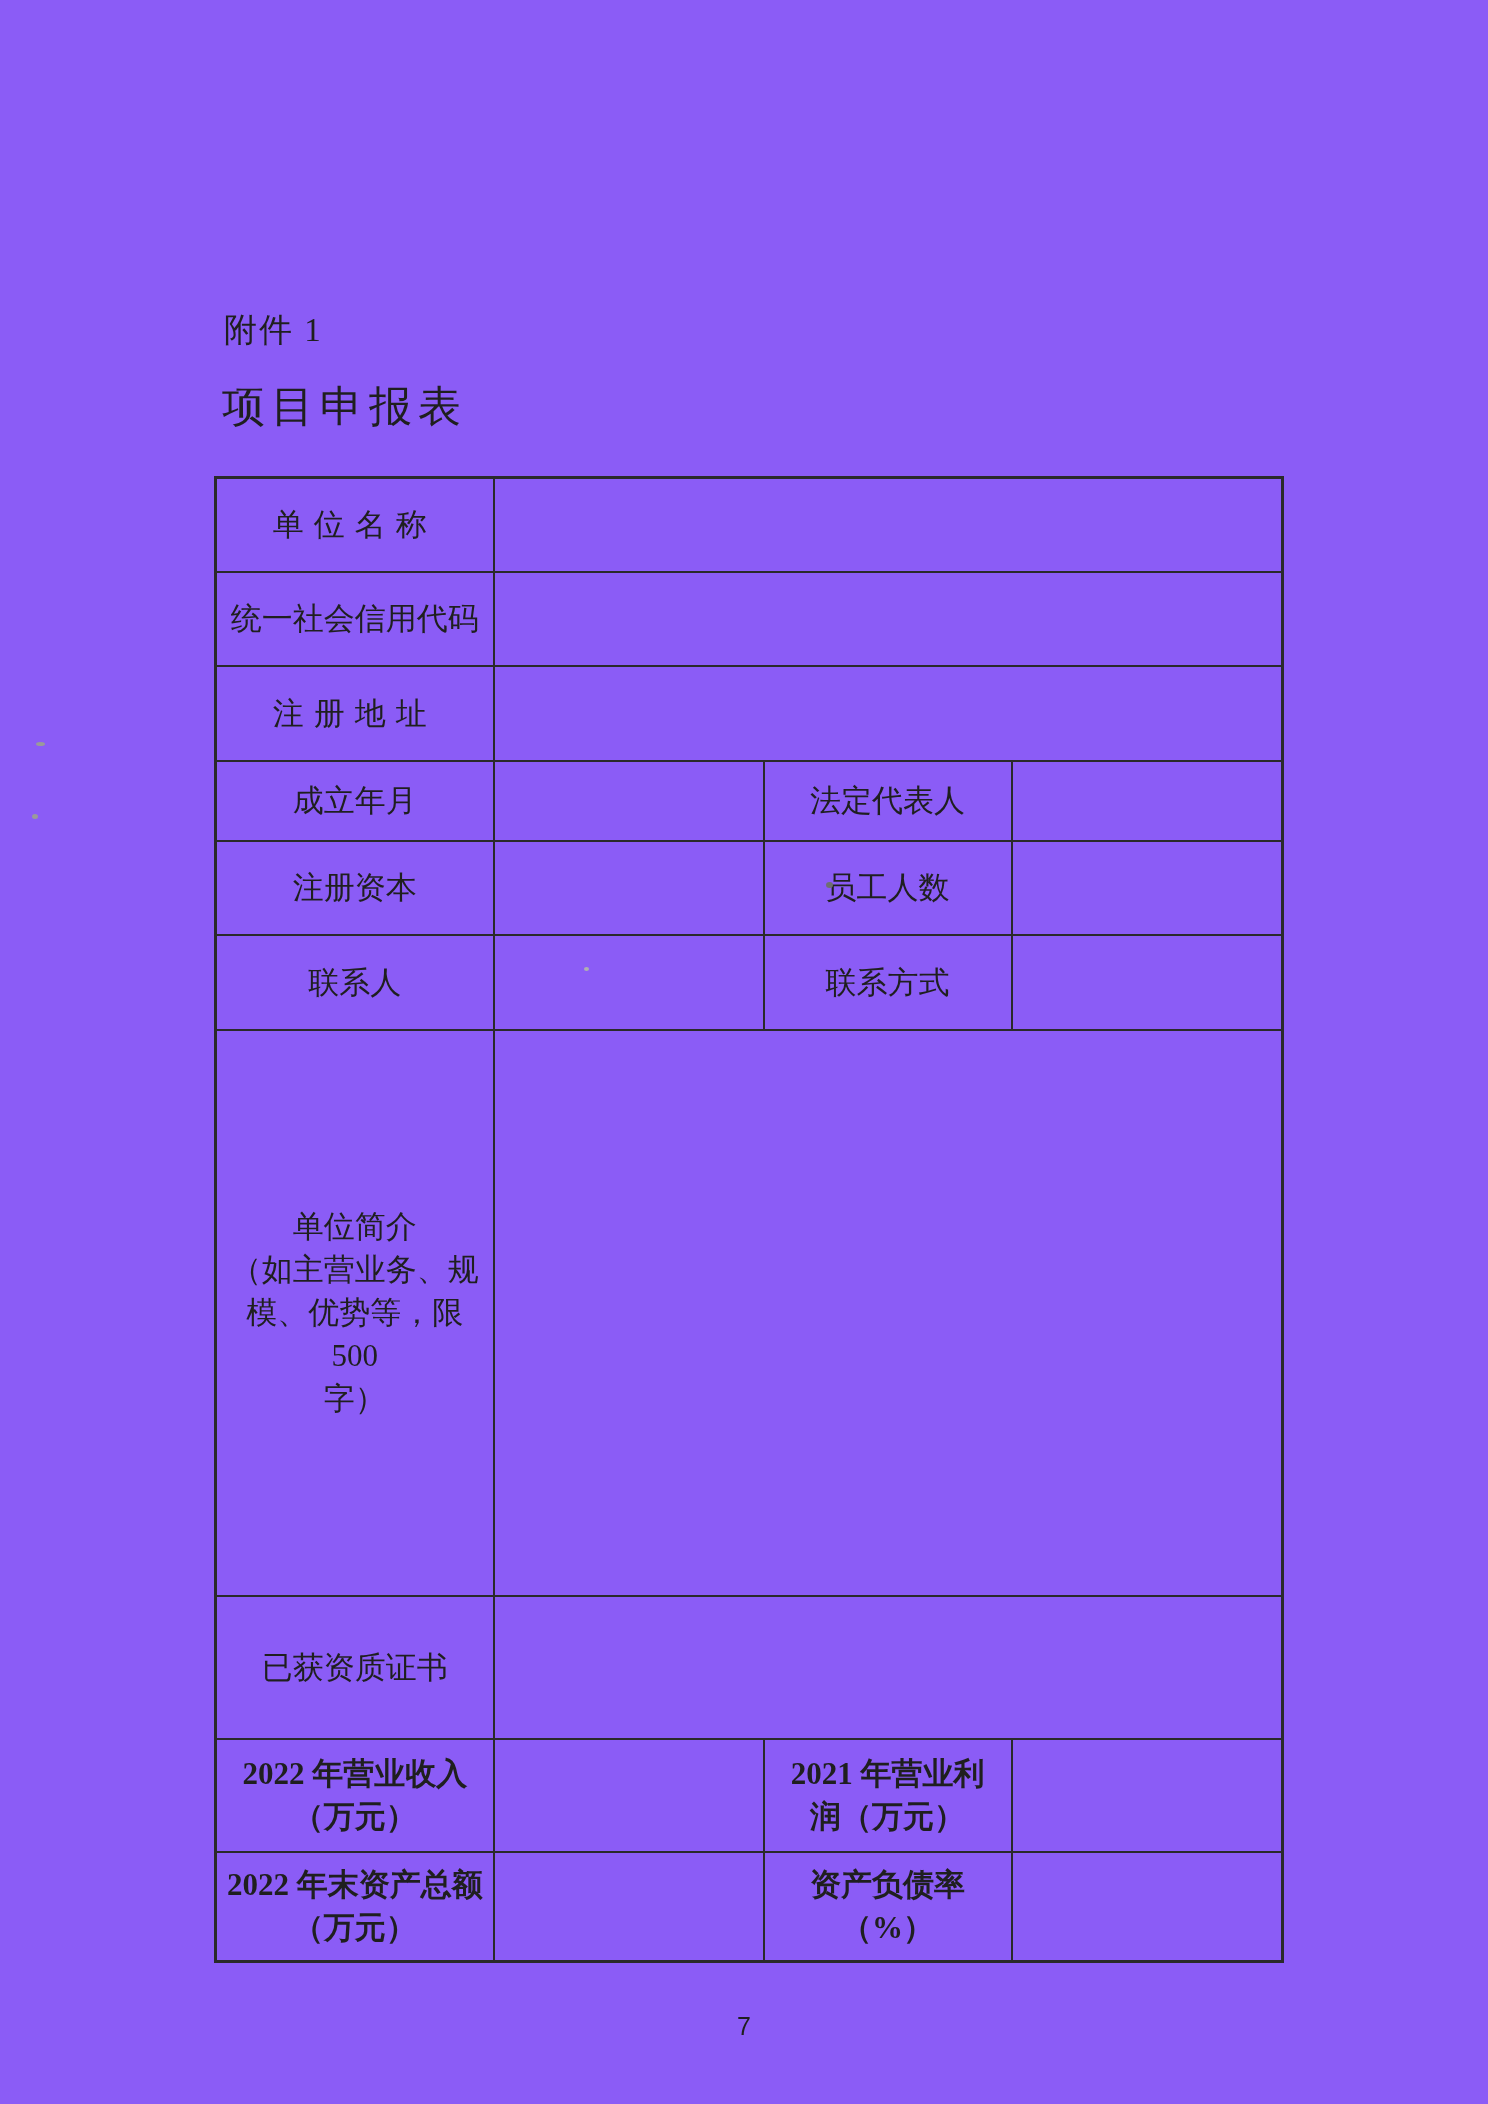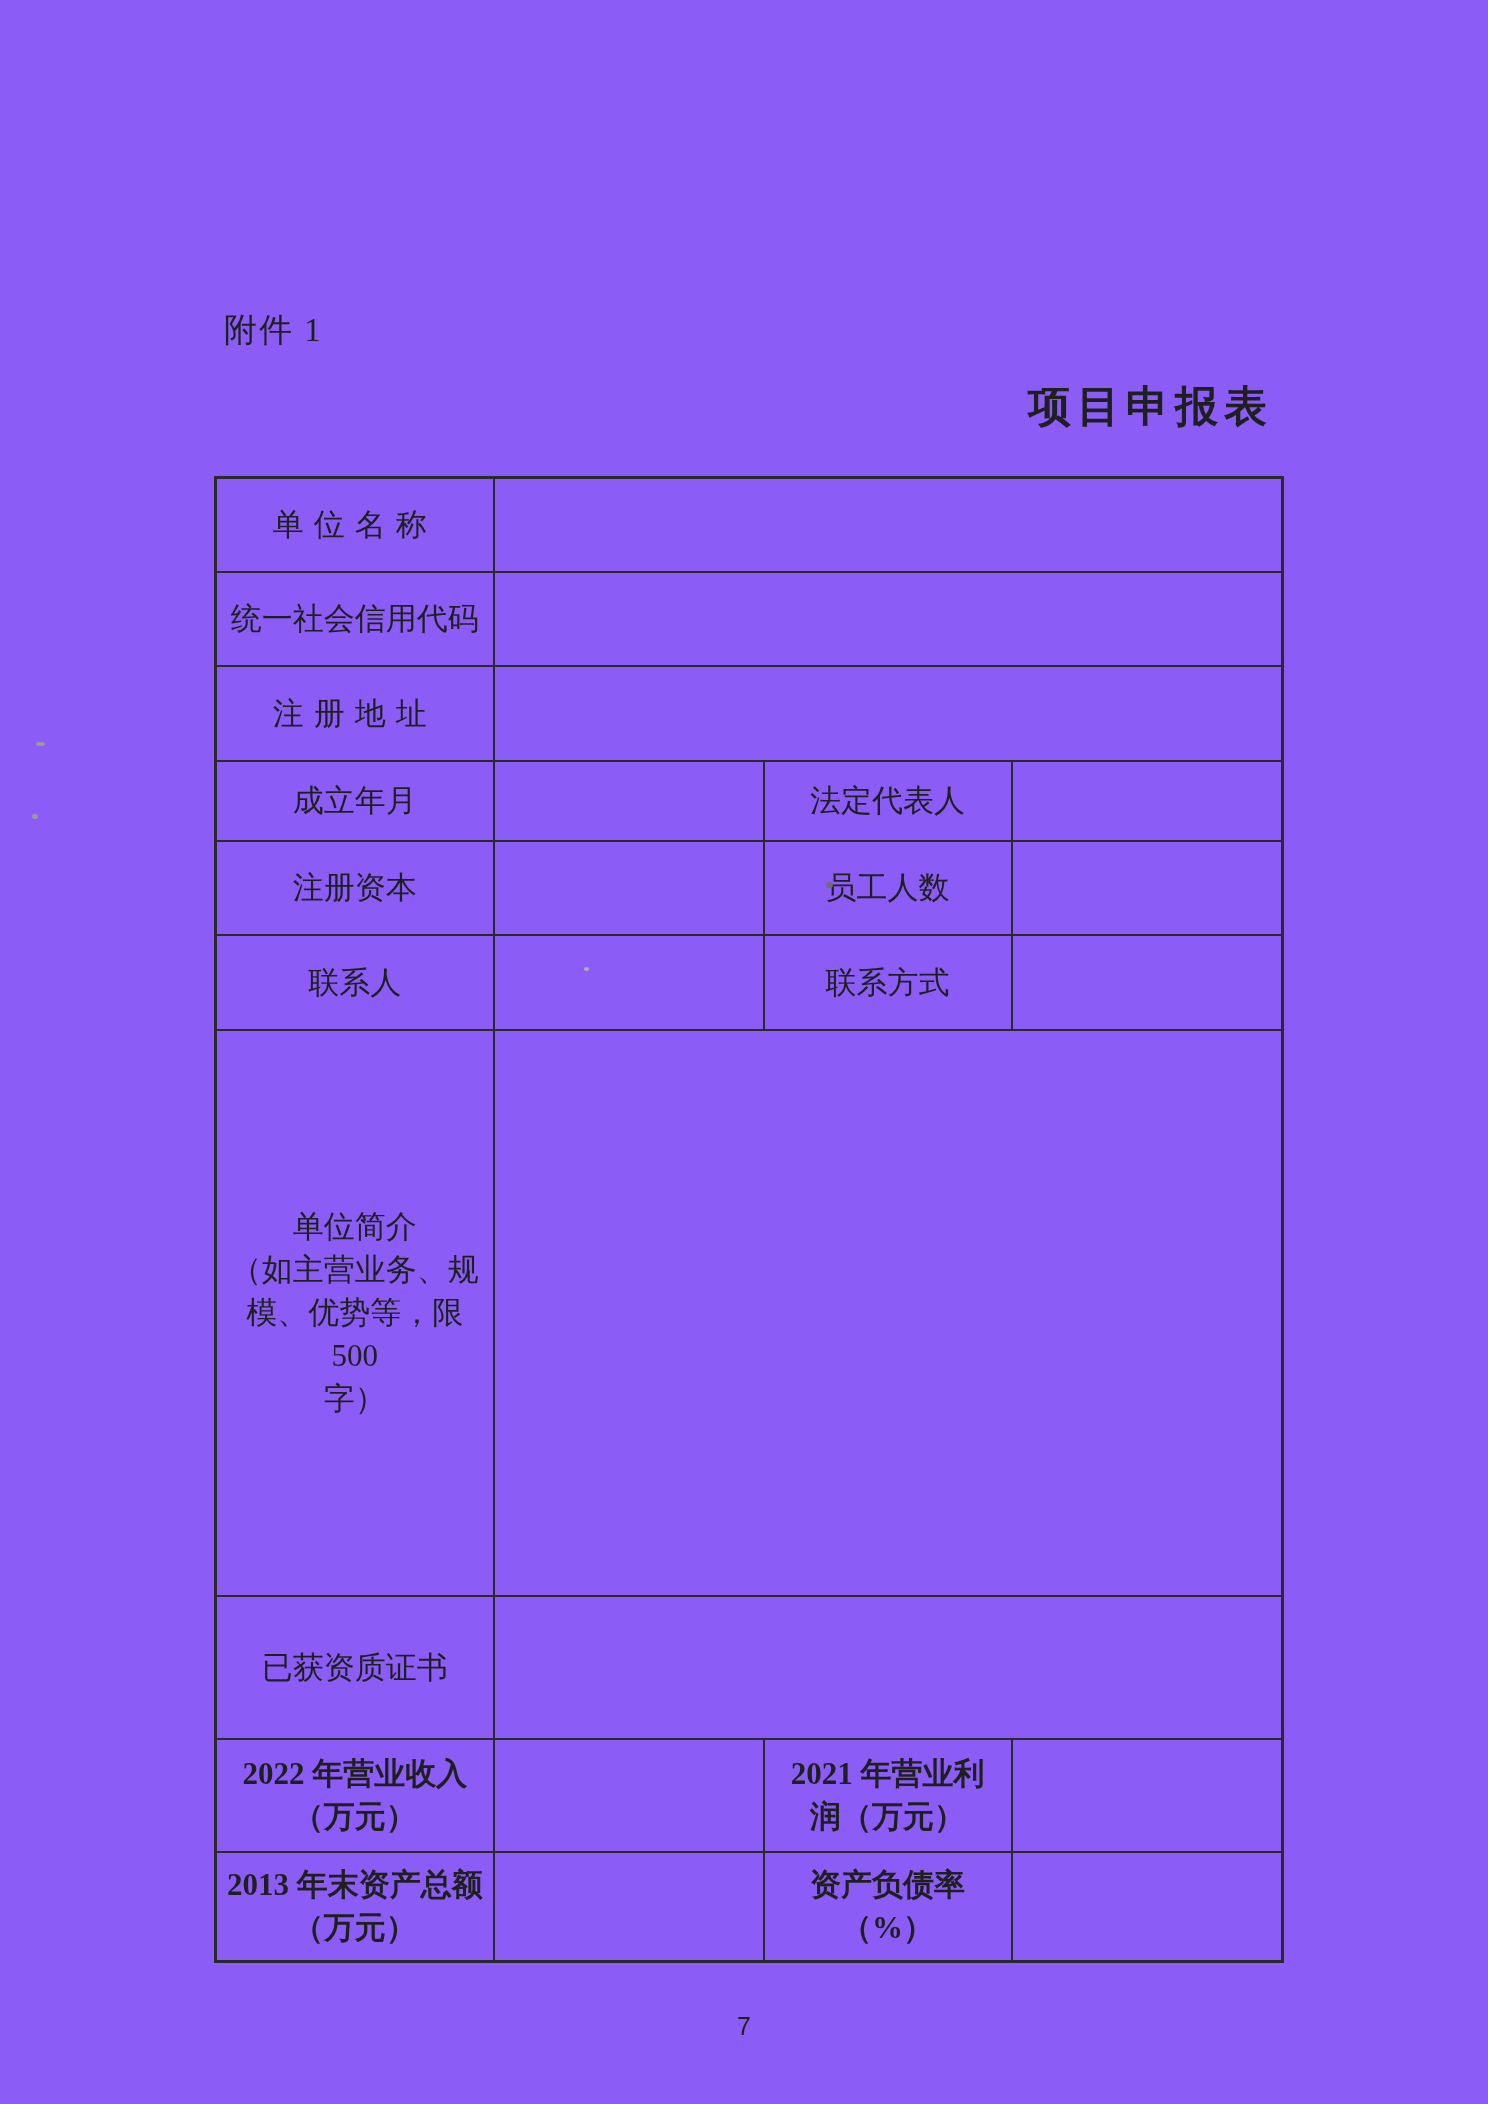--- a/index.html
+++ b/index.html
@@ -16,26 +16,26 @@
   .attachment-label {
     position: absolute;
     left: 224px;
     top: 308px;
     font-size: 33px;
     letter-spacing: 2px;
     white-space: nowrap;
   }
   .doc-title {
     position: absolute;
-    left: 206px;
+    left: 222px;
     width: 1067px;
     top: 378px;
-    text-align: right;
+    text-align: left;
     font-size: 43px;
-    font-weight: bold;
+    font-weight: normal;
     letter-spacing: 6px;
     white-space: nowrap;
   }
   table.form {
     position: absolute;
     left: 214px;
     top: 464px;
     width: 1067px;
     border-collapse: collapse;
     table-layout: fixed;
@@ -135,21 +135,21 @@
       </tr>
       <tr style="height:113px">
         <td class="bold-label">2022 年营业收入
 （万元）</td>
         <td class="blank"></td>
         <td class="bold-label">2021 年营业利
 润（万元）</td>
         <td class="blank"></td>
       </tr>
       <tr style="height:110px">
-        <td class="bold-label">2013 年末资产总额
+        <td class="bold-label">2022 年末资产总额
 （万元）</td>
         <td class="blank"></td>
         <td class="bold-label">资产负债率
 （%）</td>
         <td class="blank"></td>
       </tr>
     </tbody>
   </table>
 
   <div class="page-number">7</div>

